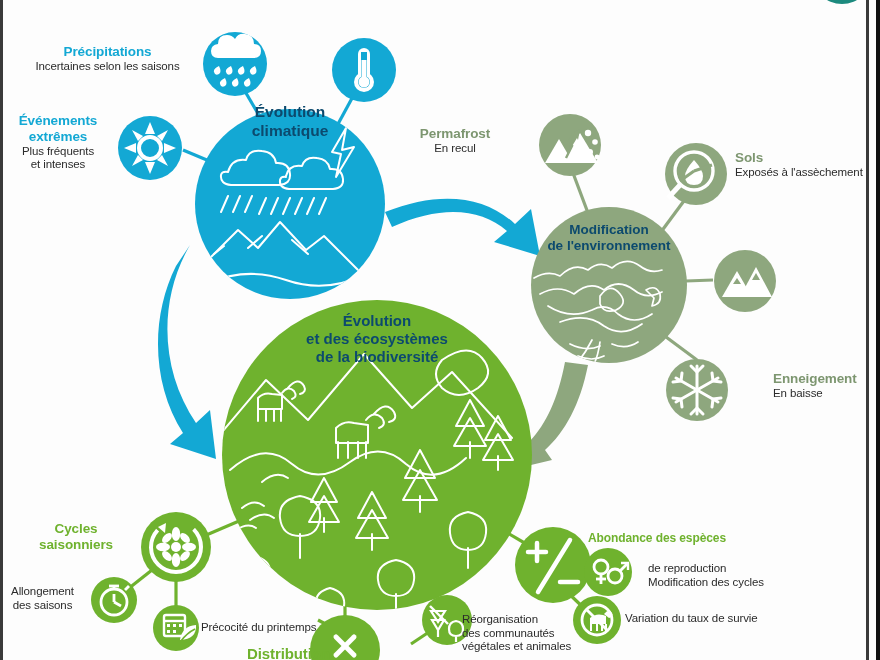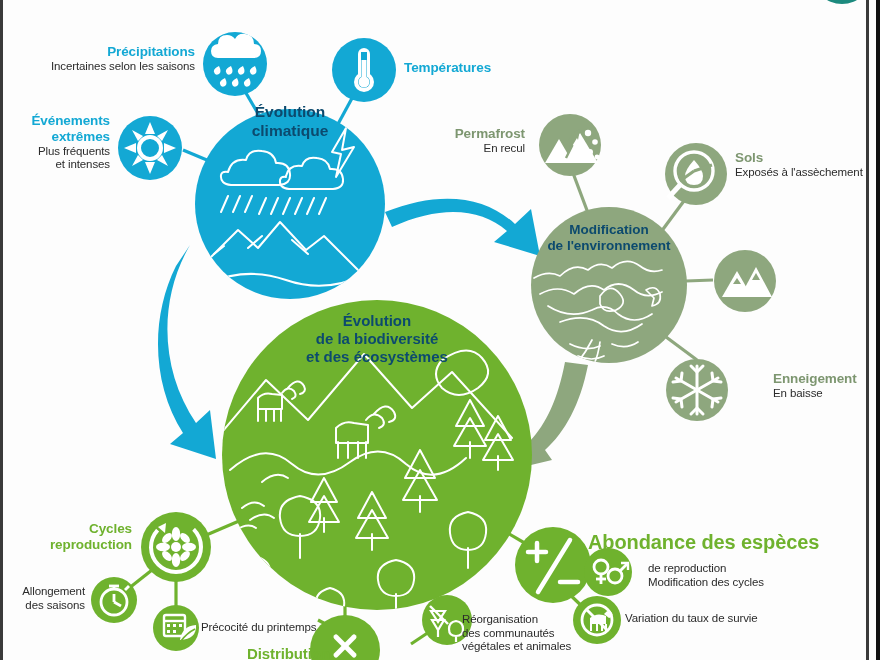--- a/index.html
+++ b/index.html
@@ -8,21 +8,21 @@
   #frame-left{position:absolute;left:0;top:0;width:3px;height:660px;background:#3a3a3a;}
   #frame-right{position:absolute;left:866px;top:0;width:3px;height:660px;background:#3a3a3a;}
   #frame-far-right{position:absolute;left:876px;top:0;width:4px;height:660px;background:#111111;}
   #canvas{position:absolute;left:0;top:0;width:880px;height:660px;}
   .lbl{position:absolute;line-height:1.18;}
   .lbl .t{font-weight:bold;font-size:13.5px;letter-spacing:-0.1px;}
   .lbl .s{font-size:11.5px;color:#2b2b2b;letter-spacing:-0.1px;}
   .t-blue{color:#13a8d4;}
   .t-sage{color:#7d9670;}
   .t-green{color:#6fb22e;}
-  .ta-r{text-align:right;}
+  .ta-r{text-align:center;}
   .ta-l{text-align:left;}
   .hub-txt{position:absolute;color:#0c4a6e;font-weight:bold;text-align:center;line-height:1.2;pointer-events:none;}
   #hub-climate-text{left:200px;top:103px;width:180px;font-size:15.5px;}
   #hub-env-text{left:524px;top:222px;width:170px;font-size:13.5px;}
   #hub-bio-text{left:262px;top:312px;width:230px;font-size:15px;}
 </style>
 </head>
 <body>
 
 <div id="page">
@@ -340,31 +340,30 @@
     <div>climatique</div>
   </div>
 
   <div class="hub-txt" id="hub-env-text">
     <div>Modification</div>
     <div>de l'environnement</div>
   </div>
 
   <div class="hub-txt" id="hub-bio-text">
     <div>Évolution</div>
+    <div>et des écosystèmes</div>
     <div>de la biodiversité</div>
-    <div>et des écosystèmes</div>
   </div>
 
   <div class="lbl ta-r" style="left:20px;top:44px;width:175px;">
     <div class="t t-blue">Précipitations</div>
     <div class="s">Incertaines selon les saisons</div>
   </div>
 
   <div class="lbl ta-l" style="left:404px;top:60px;width:180px;">
-    <div class="t t-blue">Températures</div>
   </div>
 
   <div class="lbl ta-r" style="left:385px;top:126px;width:140px;">
     <div class="t t-sage">Permafrost</div>
     <div class="s">En recul</div>
   </div>
 
   <div class="lbl ta-r" style="left:6px;top:113px;width:104px;">
     <div class="t t-blue">Événements</div>
     <div class="t t-blue">extrêmes</div>
@@ -378,21 +377,21 @@
   </div>
 
 
   <div class="lbl ta-l" style="left:737px;top:371px;width:140px;margin-left:36px;">
     <div class="t t-sage">Enneigement</div>
     <div class="s">En baisse</div>
   </div>
 
   <div class="lbl ta-r" style="left:20px;top:521px;width:112px;">
     <div class="t t-green">Cycles</div>
-    <div class="t t-green">reproduction</div>
+    <div class="t t-green">saisonniers</div>
   </div>
 
   <div class="lbl ta-r" style="left:0px;top:585px;width:85px;">
     <div class="s">Allongement</div>
     <div class="s">des saisons</div>
   </div>
 
   <div class="lbl ta-l" style="left:201px;top:621px;width:180px;">
     <div class="s">Précocité du printemps</div>
   </div>
@@ -401,21 +400,21 @@
     <div class="t t-green" style="font-size:15px;">Distribution</div>
   </div>
 
   <div class="lbl ta-l" style="left:462px;top:613px;width:160px;">
     <div class="s">Réorganisation</div>
     <div class="s">des communautés</div>
     <div class="s">végétales et animales</div>
   </div>
 
   <div class="lbl ta-l" style="left:588px;top:531px;width:260px;">
-    <div class="t t-green" style="font-size:20px;">Abondance des espèces</div>
+    <div class="t t-green" style="font-size:12px;">Abondance des espèces</div>
   </div>
 
   <div class="lbl ta-l" style="left:648px;top:562px;width:215px;">
     <div class="s">de reproduction</div>
     <div class="s">Modification des cycles</div>
   </div>
 
   <div class="lbl ta-l" style="left:625px;top:612px;width:230px;">
     <div class="s">Variation du taux de survie</div>
   </div>

